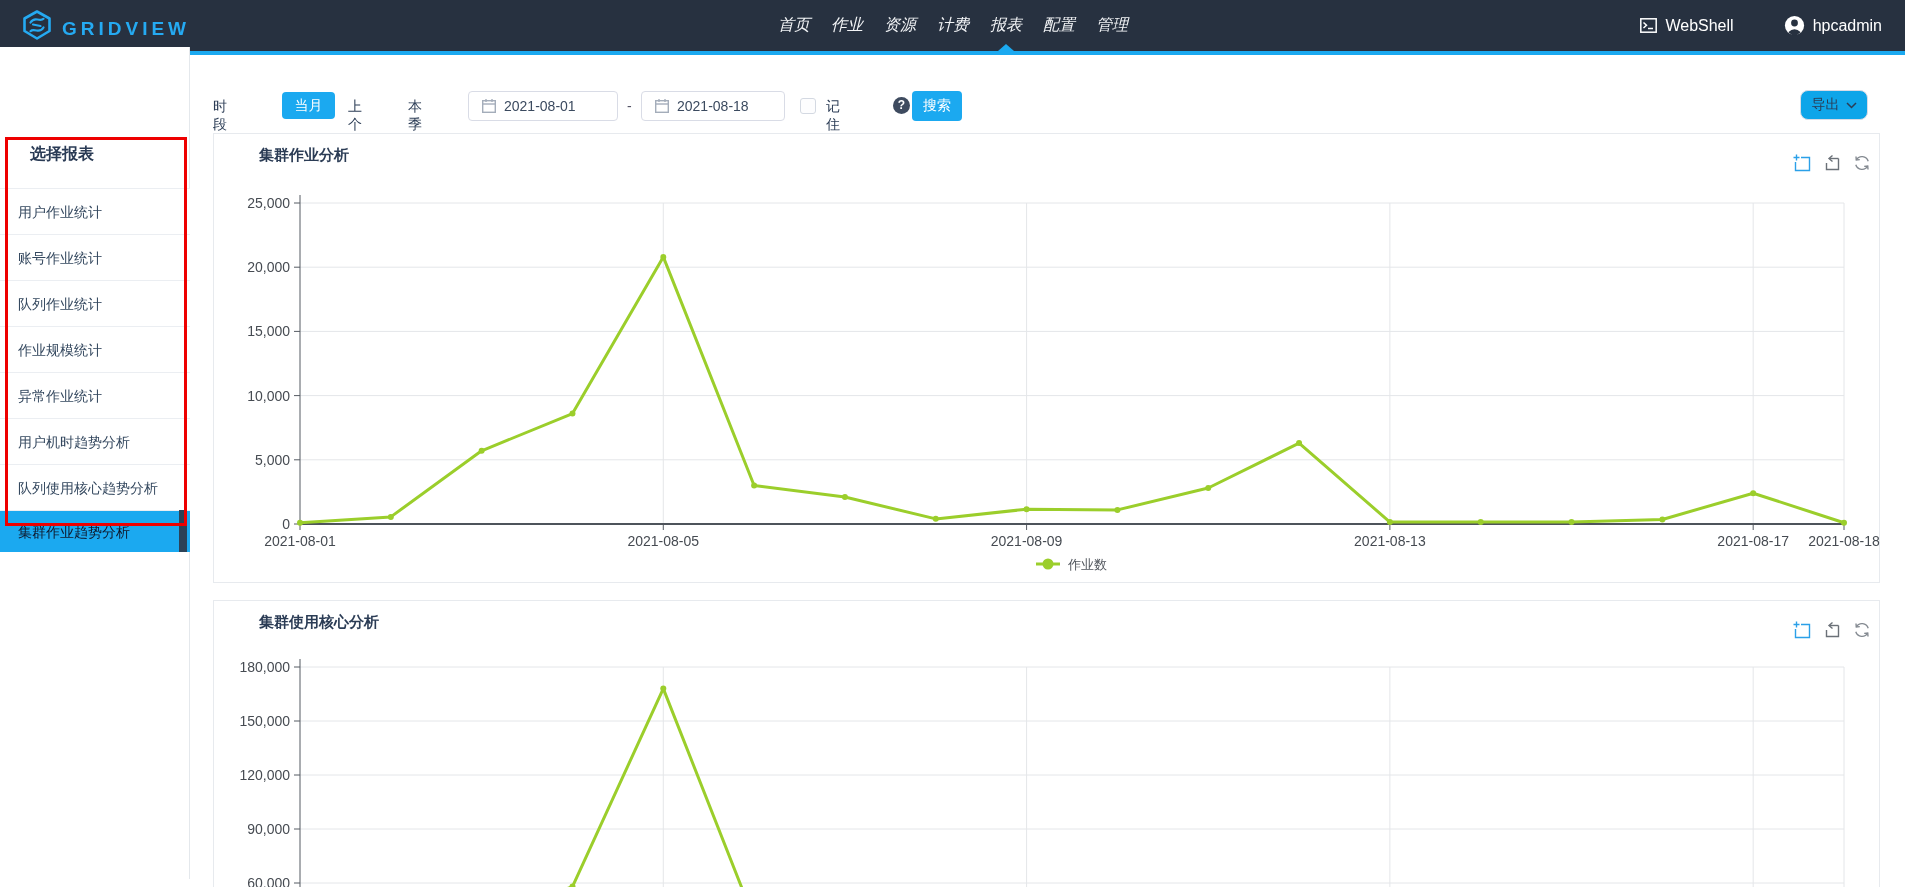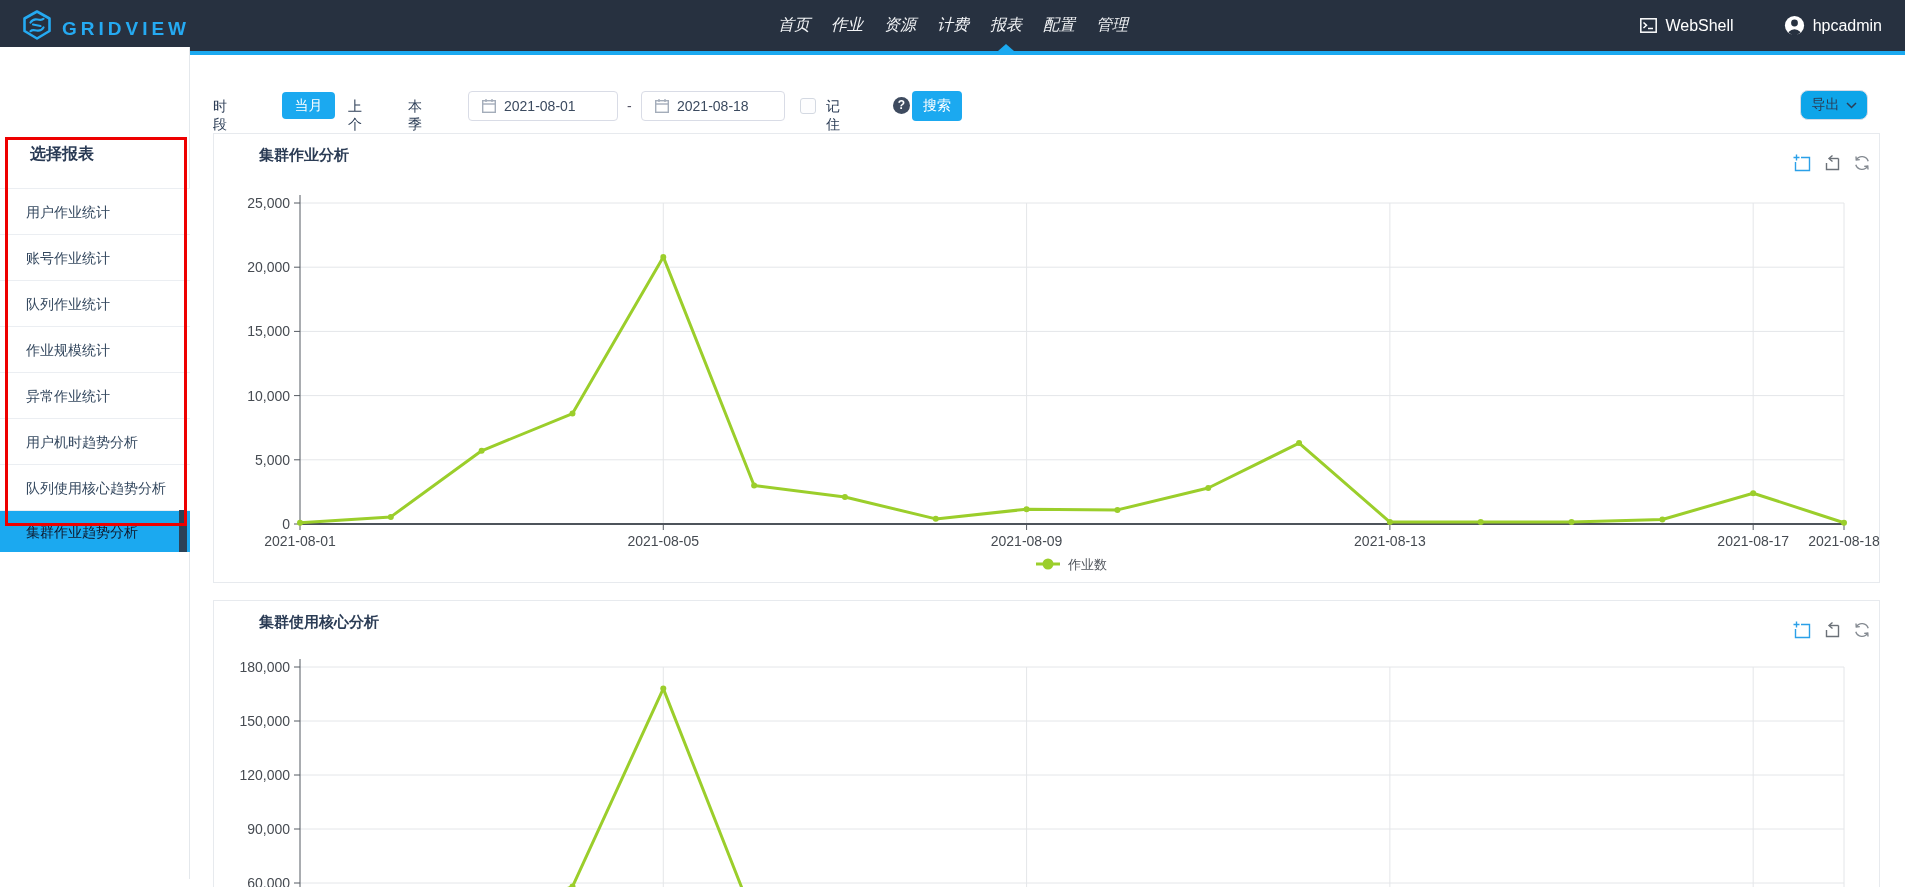--- a/index.html
+++ b/index.html
@@ -12,21 +12,21 @@
   .nav-items { position:absolute; left:778px; top:0; height:51px; display:flex; gap:21px; align-items:center; }
   .nav-item { color:#f2f4f6; font-size:16px; cursor:pointer; white-space:nowrap;font-style:italic; }
   .nav-caret { position:absolute; left:998px; top:44px; width:0; height:0;
     border-left:8px solid transparent; border-right:8px solid transparent; border-bottom:7px solid #1ba9f0; }
   .nav-right { position:absolute; right:23px; top:0; height:51px; display:flex; align-items:center; gap:50px; }
   .nav-right .entry { display:flex; align-items:center; gap:8px; color:#fff; font-size:16px; cursor:pointer; }
 
   .sidebar { position:absolute; left:0; top:47px; width:190px; height:832px; background:#fff; border-right:1px solid #e4e8ec; }
   .sidebar-title { position:absolute; left:30px; top:97px; font-size:16px; font-weight:bold; color:#2a3b55; }
   .side-items { position:absolute; left:0; top:141px; width:190px; }
-  .side-item { height:46px; line-height:46px; padding-left:26px; font-size:14px; color:#33475e; border-top:1px solid #ebeef2; cursor:pointer; background:#fff; }
+  .side-item { height:46px; line-height:46px; padding-left:18px; font-size:14px; color:#33475e; border-top:1px solid #ebeef2; cursor:pointer; background:#fff; }
   .side-item.active { background:#1ba9f0; color:#0f172a; border-top-color:#ebeef2; height:42px; line-height:42px; }
   .side-scroll-thumb { position:absolute; left:179px; top:463px; width:8px; height:42px; background:#2c4257; }
   .annotation-box { position:absolute; left:5px; top:137px; width:182px; height:389px; border:3px solid #ee0000; pointer-events:none; }
 
   .toolbar { position:absolute; left:0; top:0; }
   .tb-label { position:absolute; left:213px; top:98px; font-size:14px; color:#2b3c55; }
   .btn-blue { background:#1ba9f0; color:#fff; border:none; border-radius:4px; font-size:14px; cursor:pointer;font-family:Liberation Serif, serif; }
   .period-cur { position:absolute; left:282px; top:92px; width:53px; height:27px; }
   .period-plain { position:absolute; top:98px; font-size:14px; color:#2b3c55; cursor:pointer; }
   .p-last { left:348px; } .p-quarter { left:408px; }

